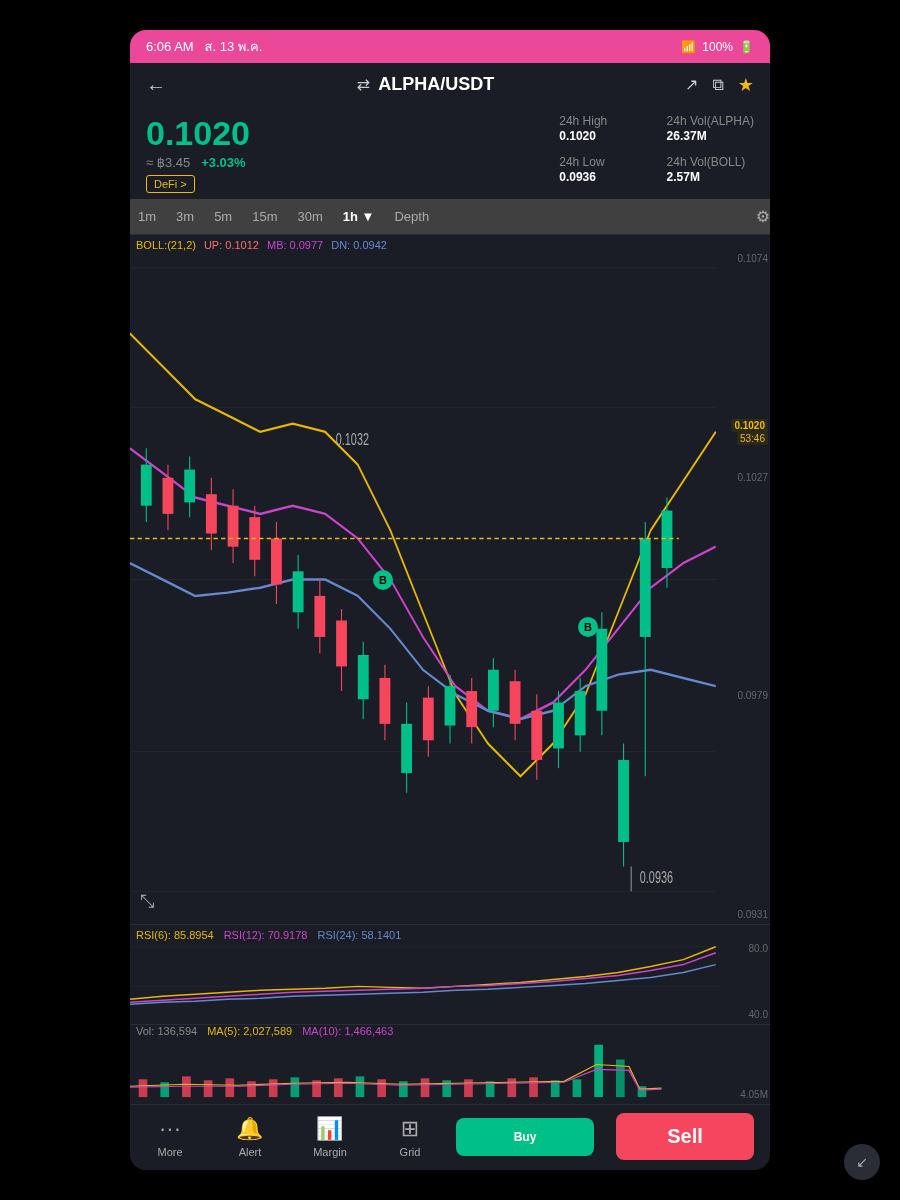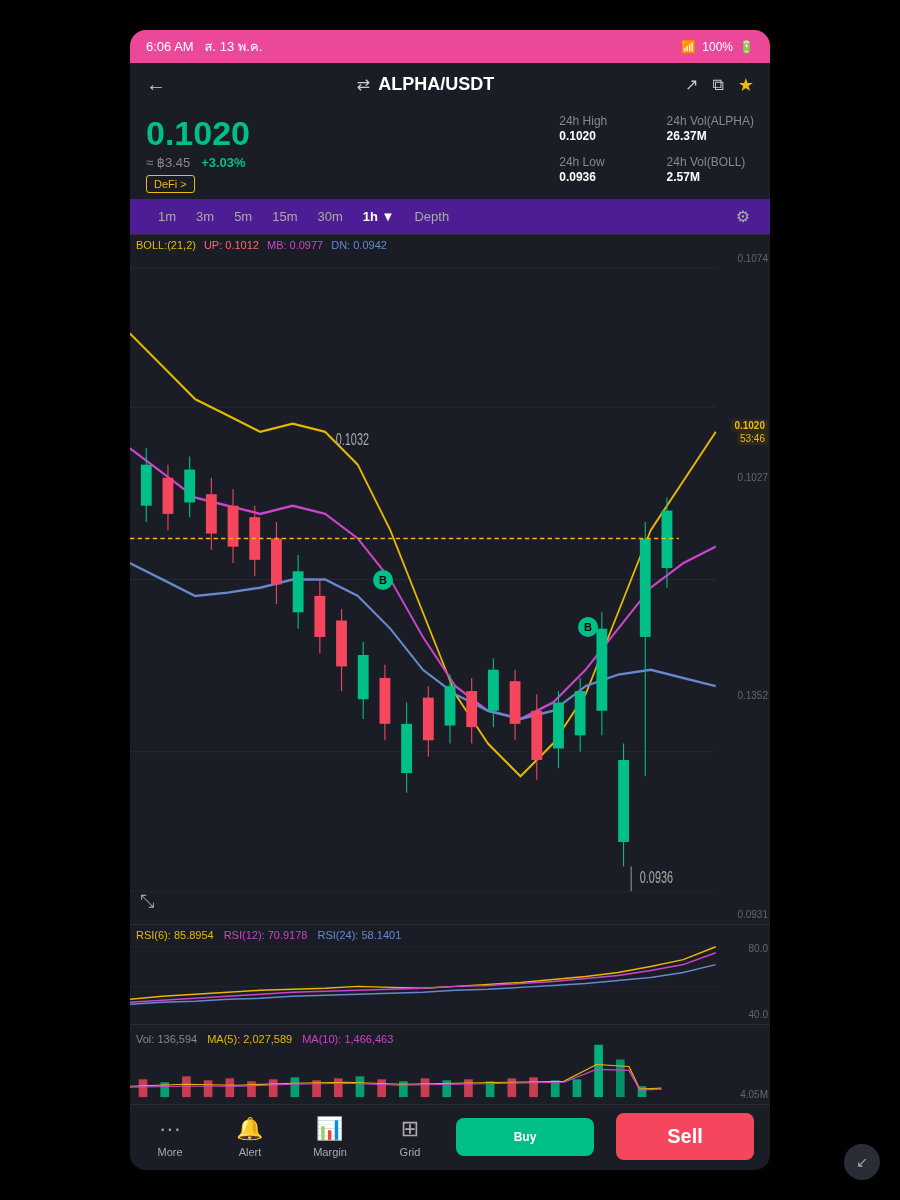--- a/index.html
+++ b/index.html
@@ -77,24 +77,24 @@
     .price-right {
       display: grid;
       grid-template-columns: 1fr 1fr;
       gap: 2px 20px;
       font-size: 12px;
     }
     .price-stat-label { color: #888; }
     .price-stat-value { color: #fff; font-weight: 600; margin-top: 1px; }
     
     .time-selector {
-      background: #4c1d95;
-      display: flex;
-      align-items: center;
-      padding: 6px 20px;
+      background: #404040;
+      display: flex;
+      align-items: center;
+      padding: 6px 0;
       gap: 4px;
       border-bottom: 1px solid #2a2d36;
       flex-shrink: 0;
     }
     .time-btn {
       padding: 4px 8px;
       color: #aaa;
       font-size: 13px;
       cursor: pointer;
       border-radius: 4px;
@@ -216,21 +216,21 @@
     
     .vol-section {
       background: #1a1d26;
       height: 80px;
       position: relative;
       border-top: 1px solid #2a2d36;
       flex-shrink: 0;
     }
     .vol-label {
       position: absolute;
-      top: 8px;
+      top: 0;
       left: 6px;
       font-size: 11px;
       display: flex;
       gap: 10px;
       color: #888;
       z-index: 5;
     }
     .vol-label span.ma5 { color: #e6b800; }
     .vol-label span.ma10 { color: #cc44cc; }
     .vol-right-label {
@@ -495,21 +495,21 @@
 
       <text x="470" y="395" fill="#aaa" font-size="10">0.0936</text>
 
       <line x1="462" y1="385" x2="462" y2="400" stroke="#aaa" stroke-width="0.8"></line>
     </svg>
 
     
     <div class="chart-price-right">
       <span>0.1074</span>
       <span>0.1027</span>
-      <span>0.1352</span>
+      <span>0.0979</span>
       <span>0.0931</span>
     </div>
 
     
     <div class="current-price-label" style="top: 184px;">0.1020</div>
     <div class="time-label" style="top: 197px;">53:46</div>
 
     
     <div class="b-badge" style="left: 243px; top: 335px;">B</div>
     <div class="b-badge" style="left: 448px; top: 382px;">B</div>

